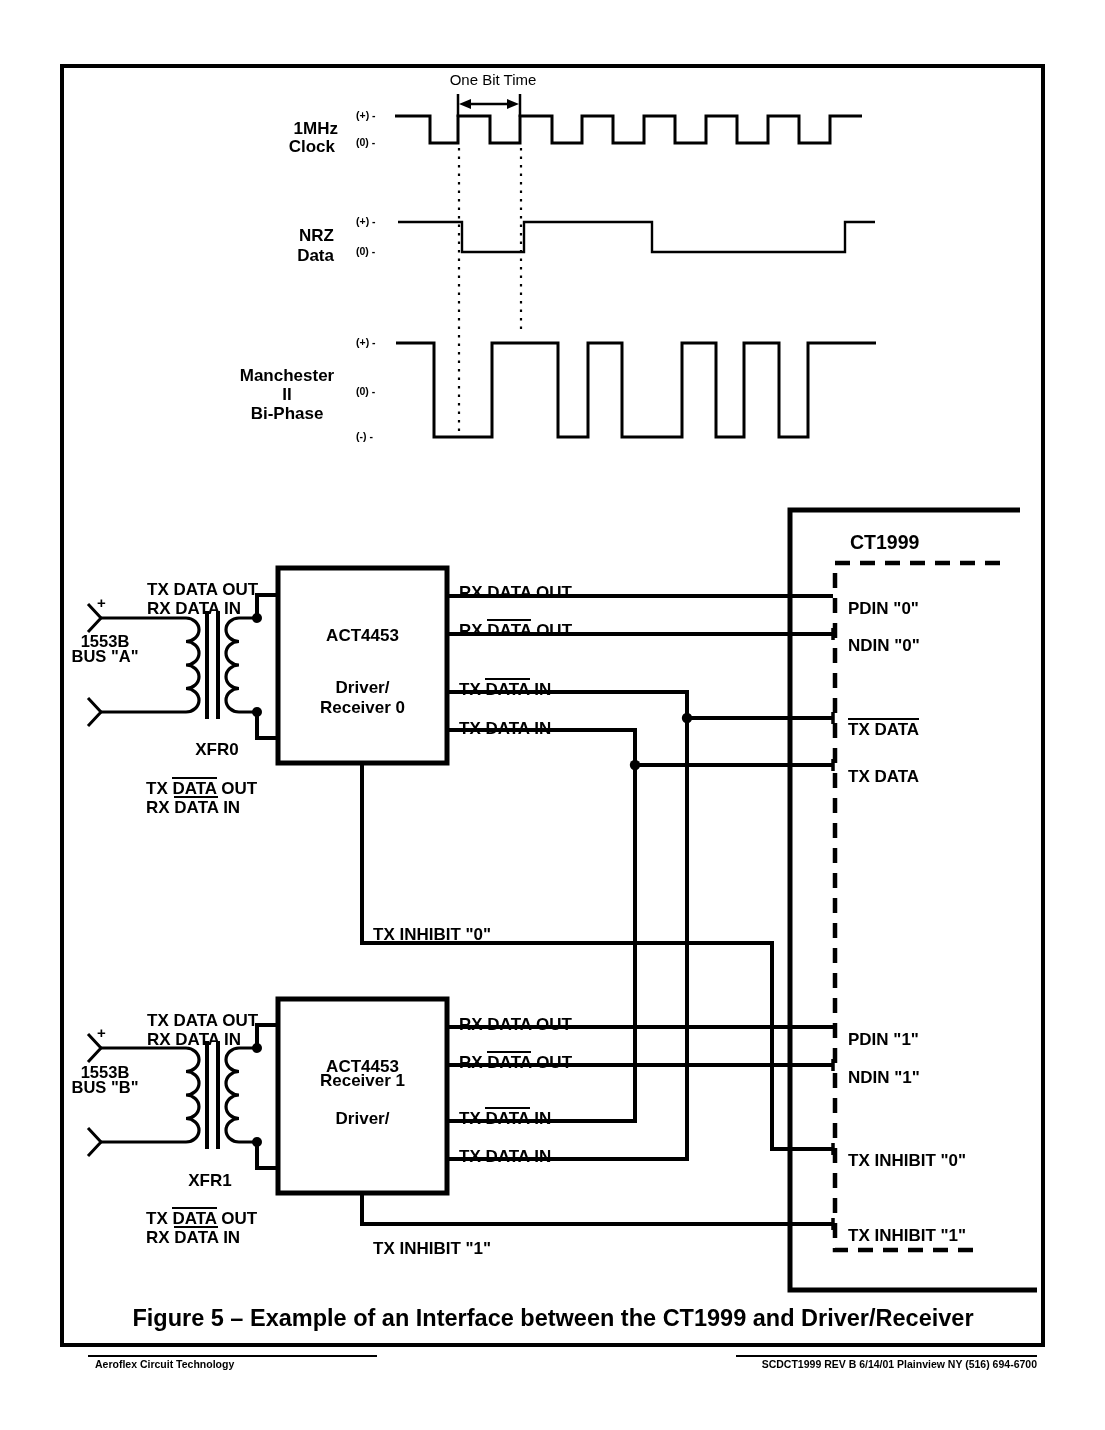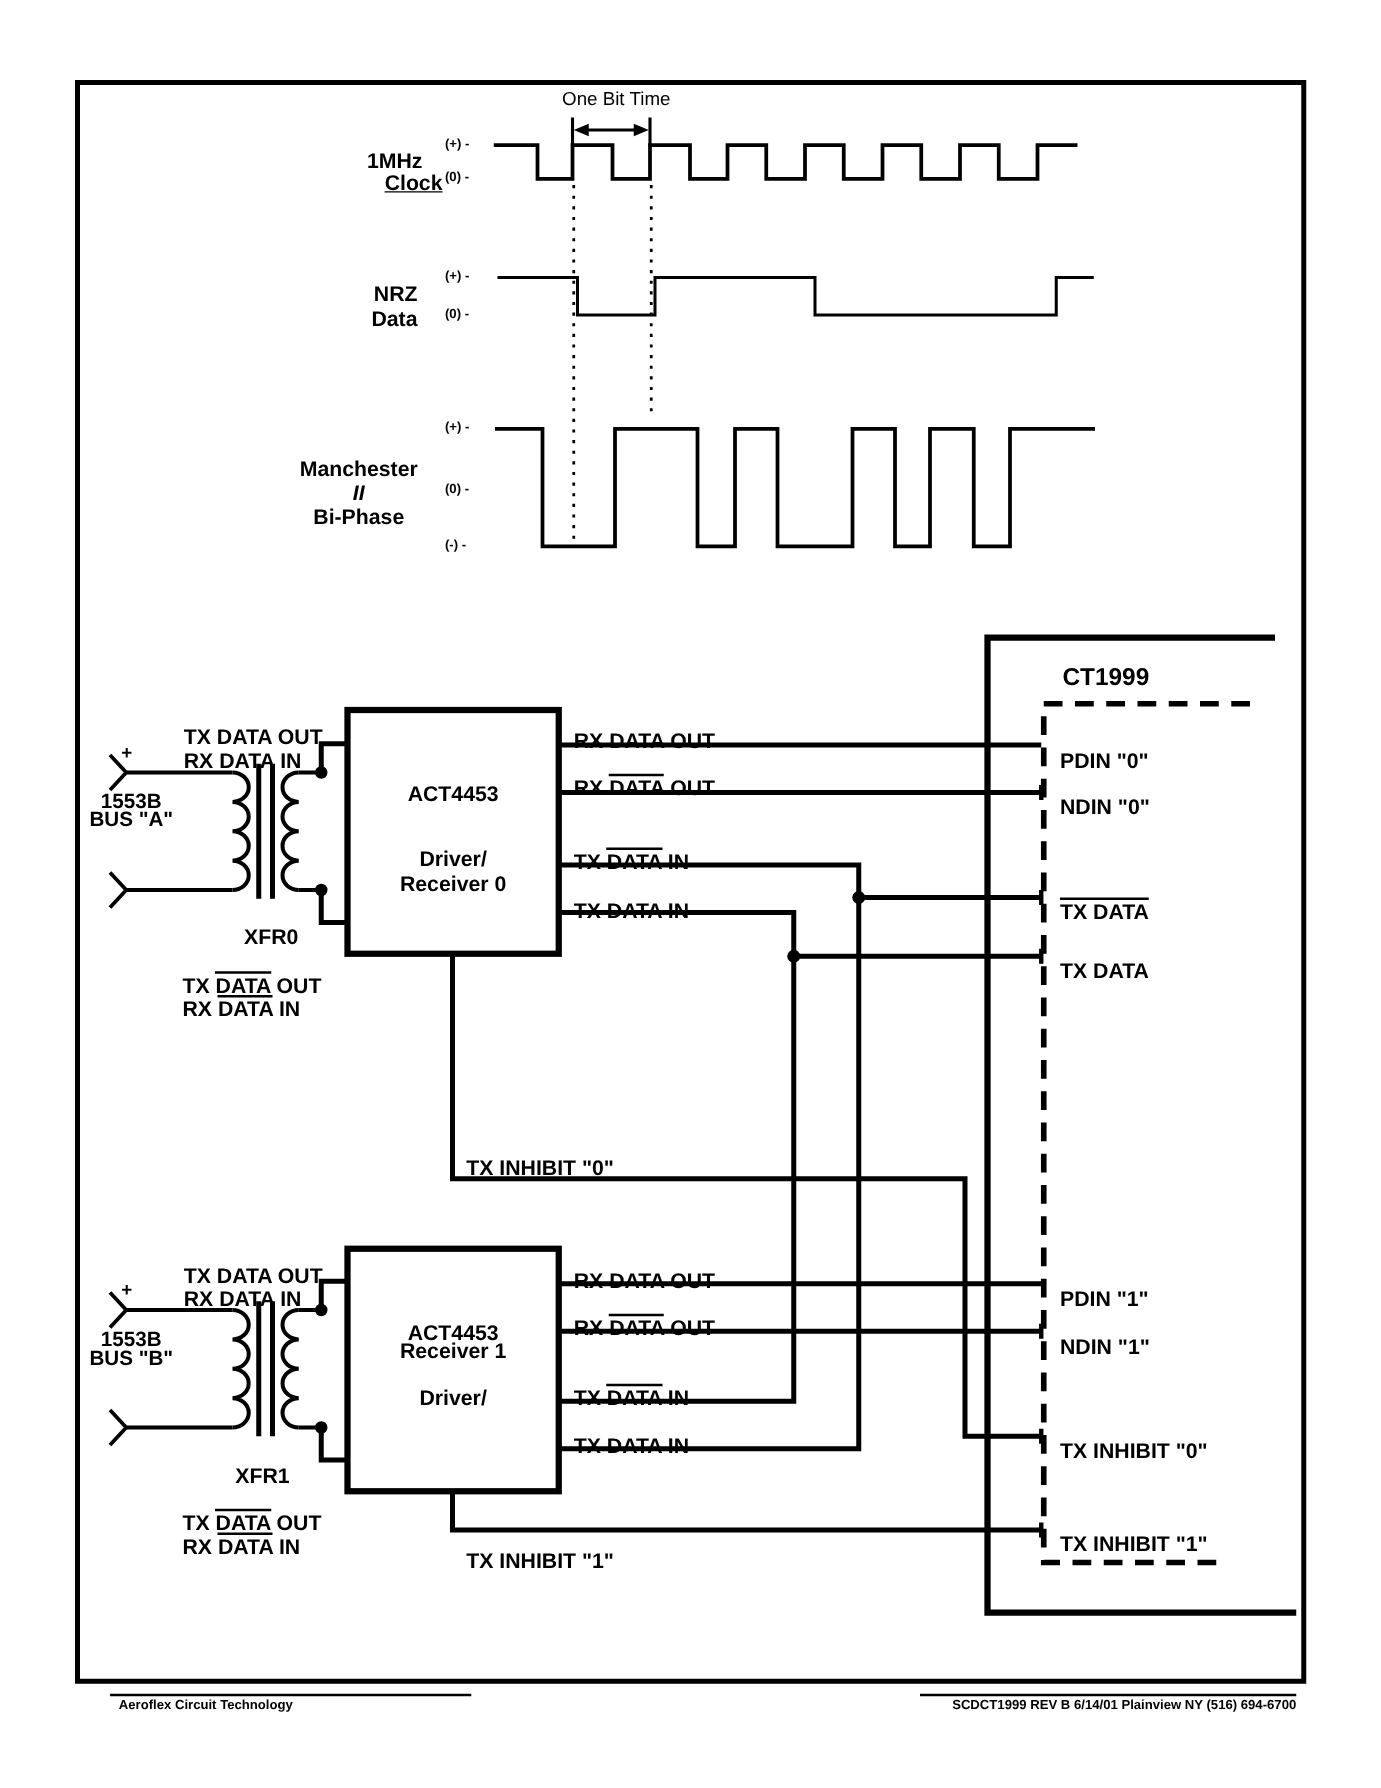--- a/index.html
+++ b/index.html
@@ -100,31 +100,31 @@
 
     <path d="M1000,563 H835 V1250 H977" fill="none" stroke="#000" stroke-width="4.5" stroke-dasharray="15 10"></path>
 
     <path d="M88,1356 H377" stroke="#000" stroke-width="2"></path>
     <path d="M736,1356 H1037" stroke="#000" stroke-width="2"></path>
   </svg>
 
   <div class="t s15n ctr" style="left:440px;top:72px;width:106px;">One Bit Time</div>
 
   <div class="t s17 rgt" style="left:238px;top:108px;width:100px;">1MHz</div>
-  <div class="t s17 rgt" style="left:254px;top:126px;width:100px;text-decoration:underline;">Clock</div>
+  <div class="t s17 rgt" style="left:235px;top:126px;width:100px;">Clock</div>
   <div class="t s11" style="left:356px;top:110px;">(+) -</div>
   <div class="t s11" style="left:356px;top:137px;">(0) -</div>
 
   <div class="t s17 rgt" style="left:234px;top:215px;width:100px;">NRZ</div>
   <div class="t s17 rgt" style="left:234px;top:235px;width:100px;">Data</div>
   <div class="t s11" style="left:356px;top:216px;">(+) -</div>
   <div class="t s11" style="left:356px;top:246px;">(0) -</div>
 
   <div class="t s17 ctr" style="left:227px;top:355px;width:120px;">Manchester</div>
-  <div class="t s17 ctr" style="left:227px;top:374px;width:120px;font-style:italic;">II</div>
+  <div class="t s17 ctr" style="left:227px;top:374px;width:120px;">II</div>
   <div class="t s17 ctr" style="left:227px;top:393px;width:120px;">Bi-Phase</div>
   <div class="t s11" style="left:356px;top:337px;">(+) -</div>
   <div class="t s11" style="left:356px;top:386px;">(0) -</div>
   <div class="t s11" style="left:356px;top:431px;">(-) -</div>
 
 
   <div class="t s17" style="left:147px;top:569px;">TX DATA OUT</div>
   <div class="t s17" style="left:147px;top:588px;">RX DATA IN</div>
   <div class="t s15n" style="left:97px;top:595px;font-weight:bold;">+</div>
   <div class="t s16 ctr" style="left:52px;top:633px;width:106px;">1553B</div>
@@ -163,17 +163,18 @@
   <div class="t s19" style="left:850px;top:532px;">CT1999</div>
   <div class="t s17" style="left:848px;top:588px;">PDIN "0"</div>
   <div class="t s17" style="left:848px;top:625px;">NDIN "0"</div>
   <div class="t s17" style="left:848px;top:709px;"><span></span><span class="ov">TX DATA</span><span></span></div>
   <div class="t s17" style="left:848px;top:756px;">TX DATA</div>
   <div class="t s17" style="left:848px;top:1019px;">PDIN "1"</div>
   <div class="t s17" style="left:848px;top:1057px;">NDIN "1"</div>
   <div class="t s17" style="left:848px;top:1140px;">TX INHIBIT "0"</div>
   <div class="t s17" style="left:848px;top:1215px;">TX INHIBIT "1"</div>
 
+  <div class="t cap5 ctr" style="left:60px;top:1306px;width:986px;">Figure 5 – Example of an Interface between the CT1999 and Driver/Receiver</div>
 
   <div class="t foot" style="left:95px;top:1359px;">Aeroflex Circuit Technology</div>
   <div class="t foot rgt" style="left:700px;top:1359px;width:337px;">SCDCT1999 REV B 6/14/01  Plainview NY (516) 694-6700</div>
 
 </div>
 
 </body></html>

